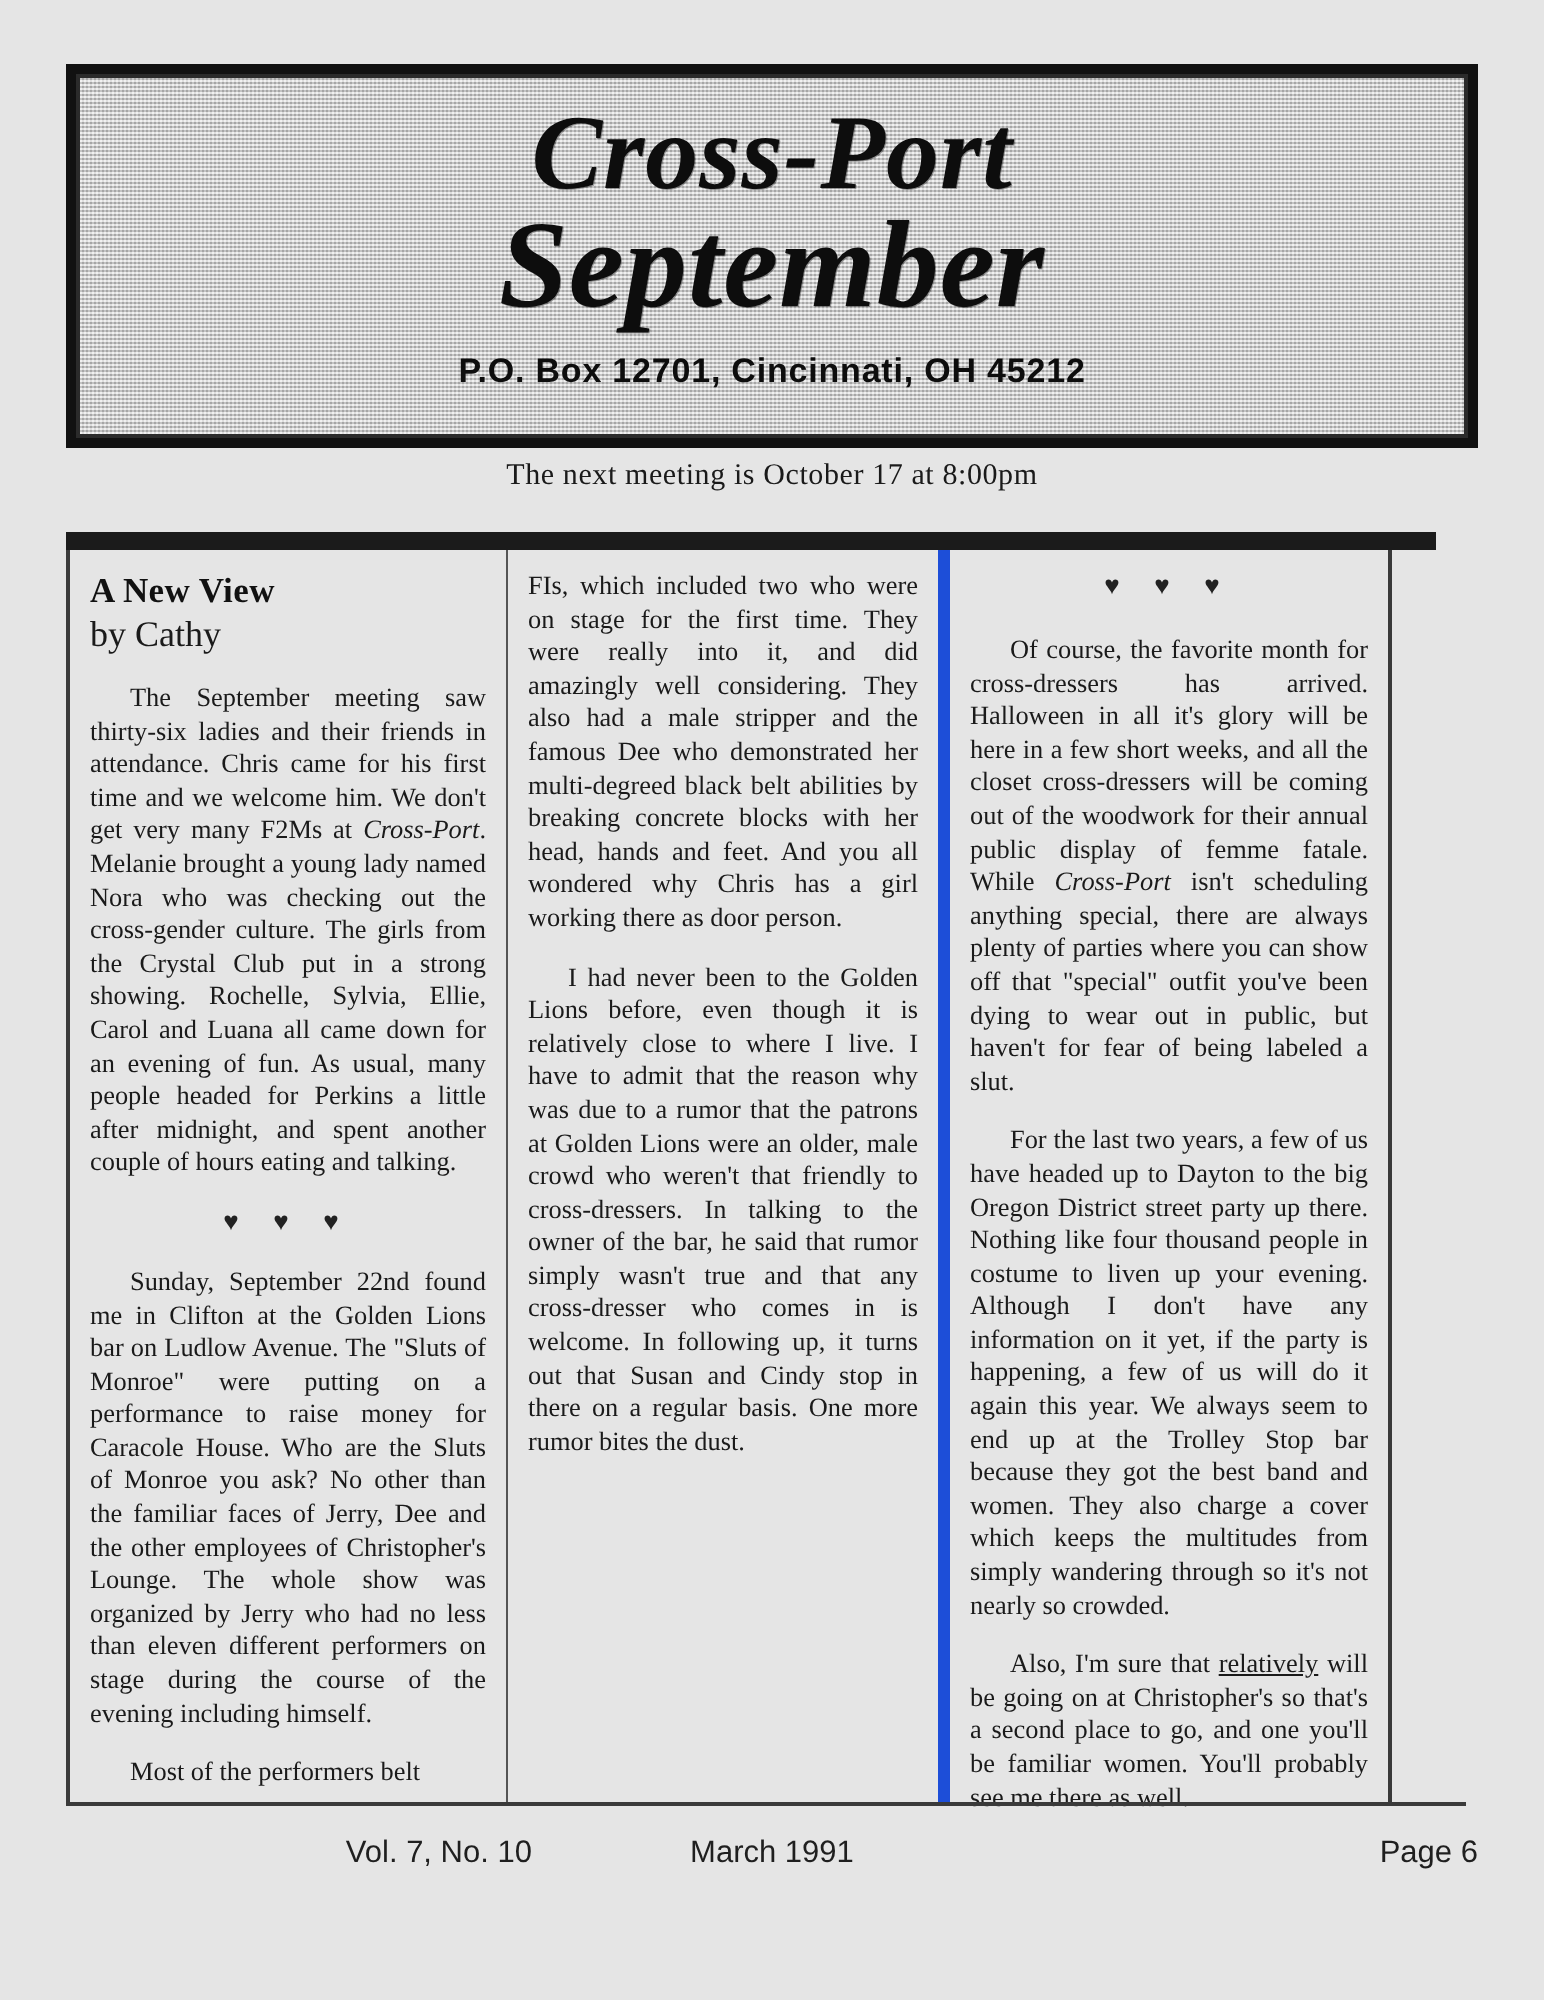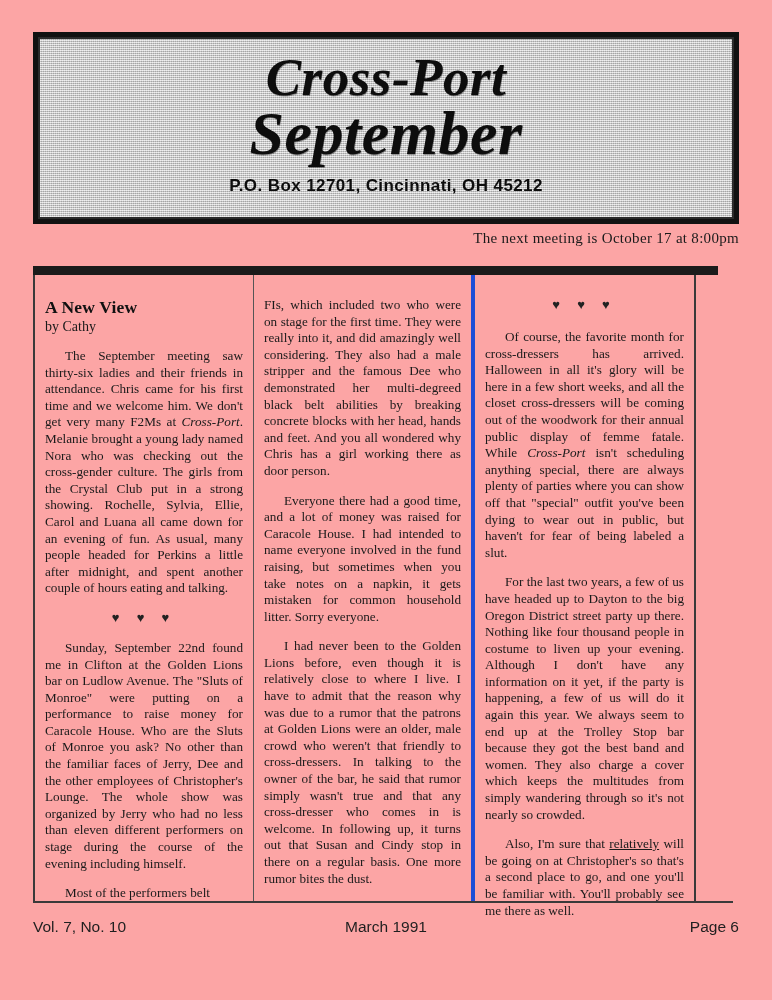--- a/index.html
+++ b/index.html
@@ -14,21 +14,21 @@
     color: #1a1a1a;
     overflow: hidden;
     position: relative;
   }
 
   .page {
     position: absolute;
     left: 0; top: 0;
     width: 772px;
     height: 1000px;
-    background: #fca5a5;
+    background: #e5e5e5;
   }
 
   
   .masthead-wrap {
     position: absolute;
     left: 33px;
     top: 32px;
     width: 706px;
     height: 192px;
     background: #111111;
@@ -80,21 +80,21 @@
     color: #0d0d0d;
     margin-top: 12px;
   }
 
   
   .meeting-line {
     position: absolute;
     left: 33px;
     top: 230px;
     width: 706px;
-    text-align: right;
+    text-align: center;
     font-family: "Liberation Serif", serif;
     font-size: 15px;
     letter-spacing: 0.3px;
     color: #1a1a1a;
   }
 
   
   .content-block {
     position: absolute;
     left: 33px;
@@ -121,38 +121,38 @@
     position: absolute;
     left: 0;
     top: 9px;
     width: 685px;
     height: 626px;
     display: flex;
   }
   .col {
     box-sizing: border-box;
     width: 221px;
-    padding: 16px 10px 0 10px;
+    padding: 4px 10px 0 10px;
     position: relative;
   }
   .col-1 { border-left: 2px solid #3a3a3a; border-right: 1px solid #555; }
-  .col-2 { border-right: 4px solid #1d4ed8; }
+  .col-2 { border-right: 6px solid #1d4ed8; }
   .col-3 { border-right: 2px solid #3a3a3a; }
 
   .headline {
     font-family: "Liberation Serif", serif;
     font-weight: bold;
     font-size: 17.5px;
     letter-spacing: 0.2px;
     margin: 6px 0 0 0;
     color: #111;
   }
   .byline {
     font-family: "Liberation Serif", serif;
-    font-size: 14px;
+    font-size: 18px;
     margin: 1px 0 0 0;
     color: #1a1a1a;
   }
   p.body {
     font-family: "Liberation Serif", serif;
     font-size: 13.2px;
     line-height: 16.6px;
     text-align: justify;
     text-justify: inter-word;
     margin: 0 0 13px 0;
@@ -180,21 +180,21 @@
     position: absolute;
     left: 33px;
     top: 918px;
     width: 706px;
     display: flex;
     align-items: baseline;
     font-family: "Liberation Sans", sans-serif;
     font-size: 15.5px;
     color: #1f1f1f;
   }
-  .footer .f-left { width: 33%; text-align: left; }
+  .footer .f-left { width: 33%; text-align: right; }
   .footer .f-center { width: 34%; text-align: center; }
   .footer .f-right { width: 33%; text-align: right; }
 </style>
 </head>
 <body>
 
 <div class="page">
 
   <div class="masthead-wrap">
     <div class="masthead-inner">
@@ -218,32 +218,31 @@
         <p class="body first"><span>The September meeting saw thirty-six ladies and their friends in attendance.  Chris came for his first time and we welcome him.  We don't get very many F2Ms at </span><i>Cross-Port</i><span>.  Melanie brought a young lady named Nora who was checking out the cross-gender culture.   The girls from the Crystal Club put in a strong showing.  Rochelle, Sylvia, Ellie, Carol and Luana all came down for an evening of fun.  As usual, many people headed for Perkins a little after midnight, and spent another couple of hours eating and talking.</span></p>
 
         <div class="hearts">♥ ♥ ♥</div>
 
         <p class="body">Sunday, September 22nd found me in Clifton at the Golden Lions bar on Ludlow Avenue.   The "Sluts of Monroe" were putting on a performance to raise money for Caracole House. Who are the Sluts of Monroe you ask?  No other than the familiar faces of Jerry, Dee and the other employees of Christopher's Lounge. The whole show was organized by Jerry who had no less than eleven different performers on stage during the course of the evening including himself.</p>
         <p class="body tight">Most of the performers belt</p>
       </div>
 
       <div class="col col-2">
         <p class="body" style="text-indent:0; margin-top:6px;">FIs, which included two who were on stage for the first time.  They were really into it, and did amazingly well considering.  They also had a male stripper and the famous Dee who demonstrated her multi-degreed black belt abilities by breaking concrete blocks with her head, hands and feet.   And you all wondered why Chris has a girl working there as door person.</p>
-        <p class="body">Everyone there had a good time, and a lot of money was raised for Caracole House.  I had intended to name everyone involved in the fund raising, but sometimes when you take notes on a napkin, it gets mistaken for common household litter.  Sorry everyone.</p>
         <p class="body tight">I had never been to the Golden Lions before, even though it is relatively close to where I live.  I have to admit that the reason why was due to a rumor that the patrons at Golden Lions were an older, male crowd who weren't that friendly to cross-dressers.  In talking to the owner of the bar, he said that rumor simply wasn't true and that any cross-dresser who comes in is welcome. In following up, it turns out that Susan and Cindy stop in there on a regular basis.  One more rumor bites the dust.</p>
       </div>
 
       <div class="col col-3">
         <div class="hearts top">♥ ♥ ♥</div>
 
         <p class="body"><span>Of course, the favorite month for cross-dressers has arrived. Halloween in all it's glory will be here in a few short weeks, and all the closet cross-dressers will be coming out of the woodwork for their annual public display of femme fatale.  While </span><i>Cross-Port</i><span> isn't scheduling anything special, there are always plenty of parties where you can show off that "special" outfit you've been dying to wear out in public, but haven't for fear of being labeled a slut.</span></p>
 
         <p class="body">For the last two years, a few of us have headed up to Dayton to the big Oregon District street party up there.  Nothing like four thousand people in costume to liven up your evening.  Although I don't have any information on it yet, if the party is happening, a few of us will do it again this year. We always seem to end up at the Trolley Stop bar because they got the best band and women. They also charge a cover which keeps the multitudes from simply wandering through so it's not nearly so crowded.</p>
 
-        <p class="body tight"><span>Also, I'm sure that </span><u>relatively</u><span> will be going on at Christopher's so that's a second place to go, and one you'll be familiar with.  You'll probably see me there as well.</span></p>
+        <p class="body tight"><span>Also, I'm sure that </span><u>relatively</u><span> will be going on at Christopher's so that's a second place to go, and one you'll be familiar women.  You'll probably see me there as well.</span></p>
       </div>
 
     </div>
 
     <div class="bottom-rule"></div>
   </div>
 
   <div class="footer">
     <div class="f-left">Vol. 7, No. 10</div>
     <div class="f-center">March 1991</div>

